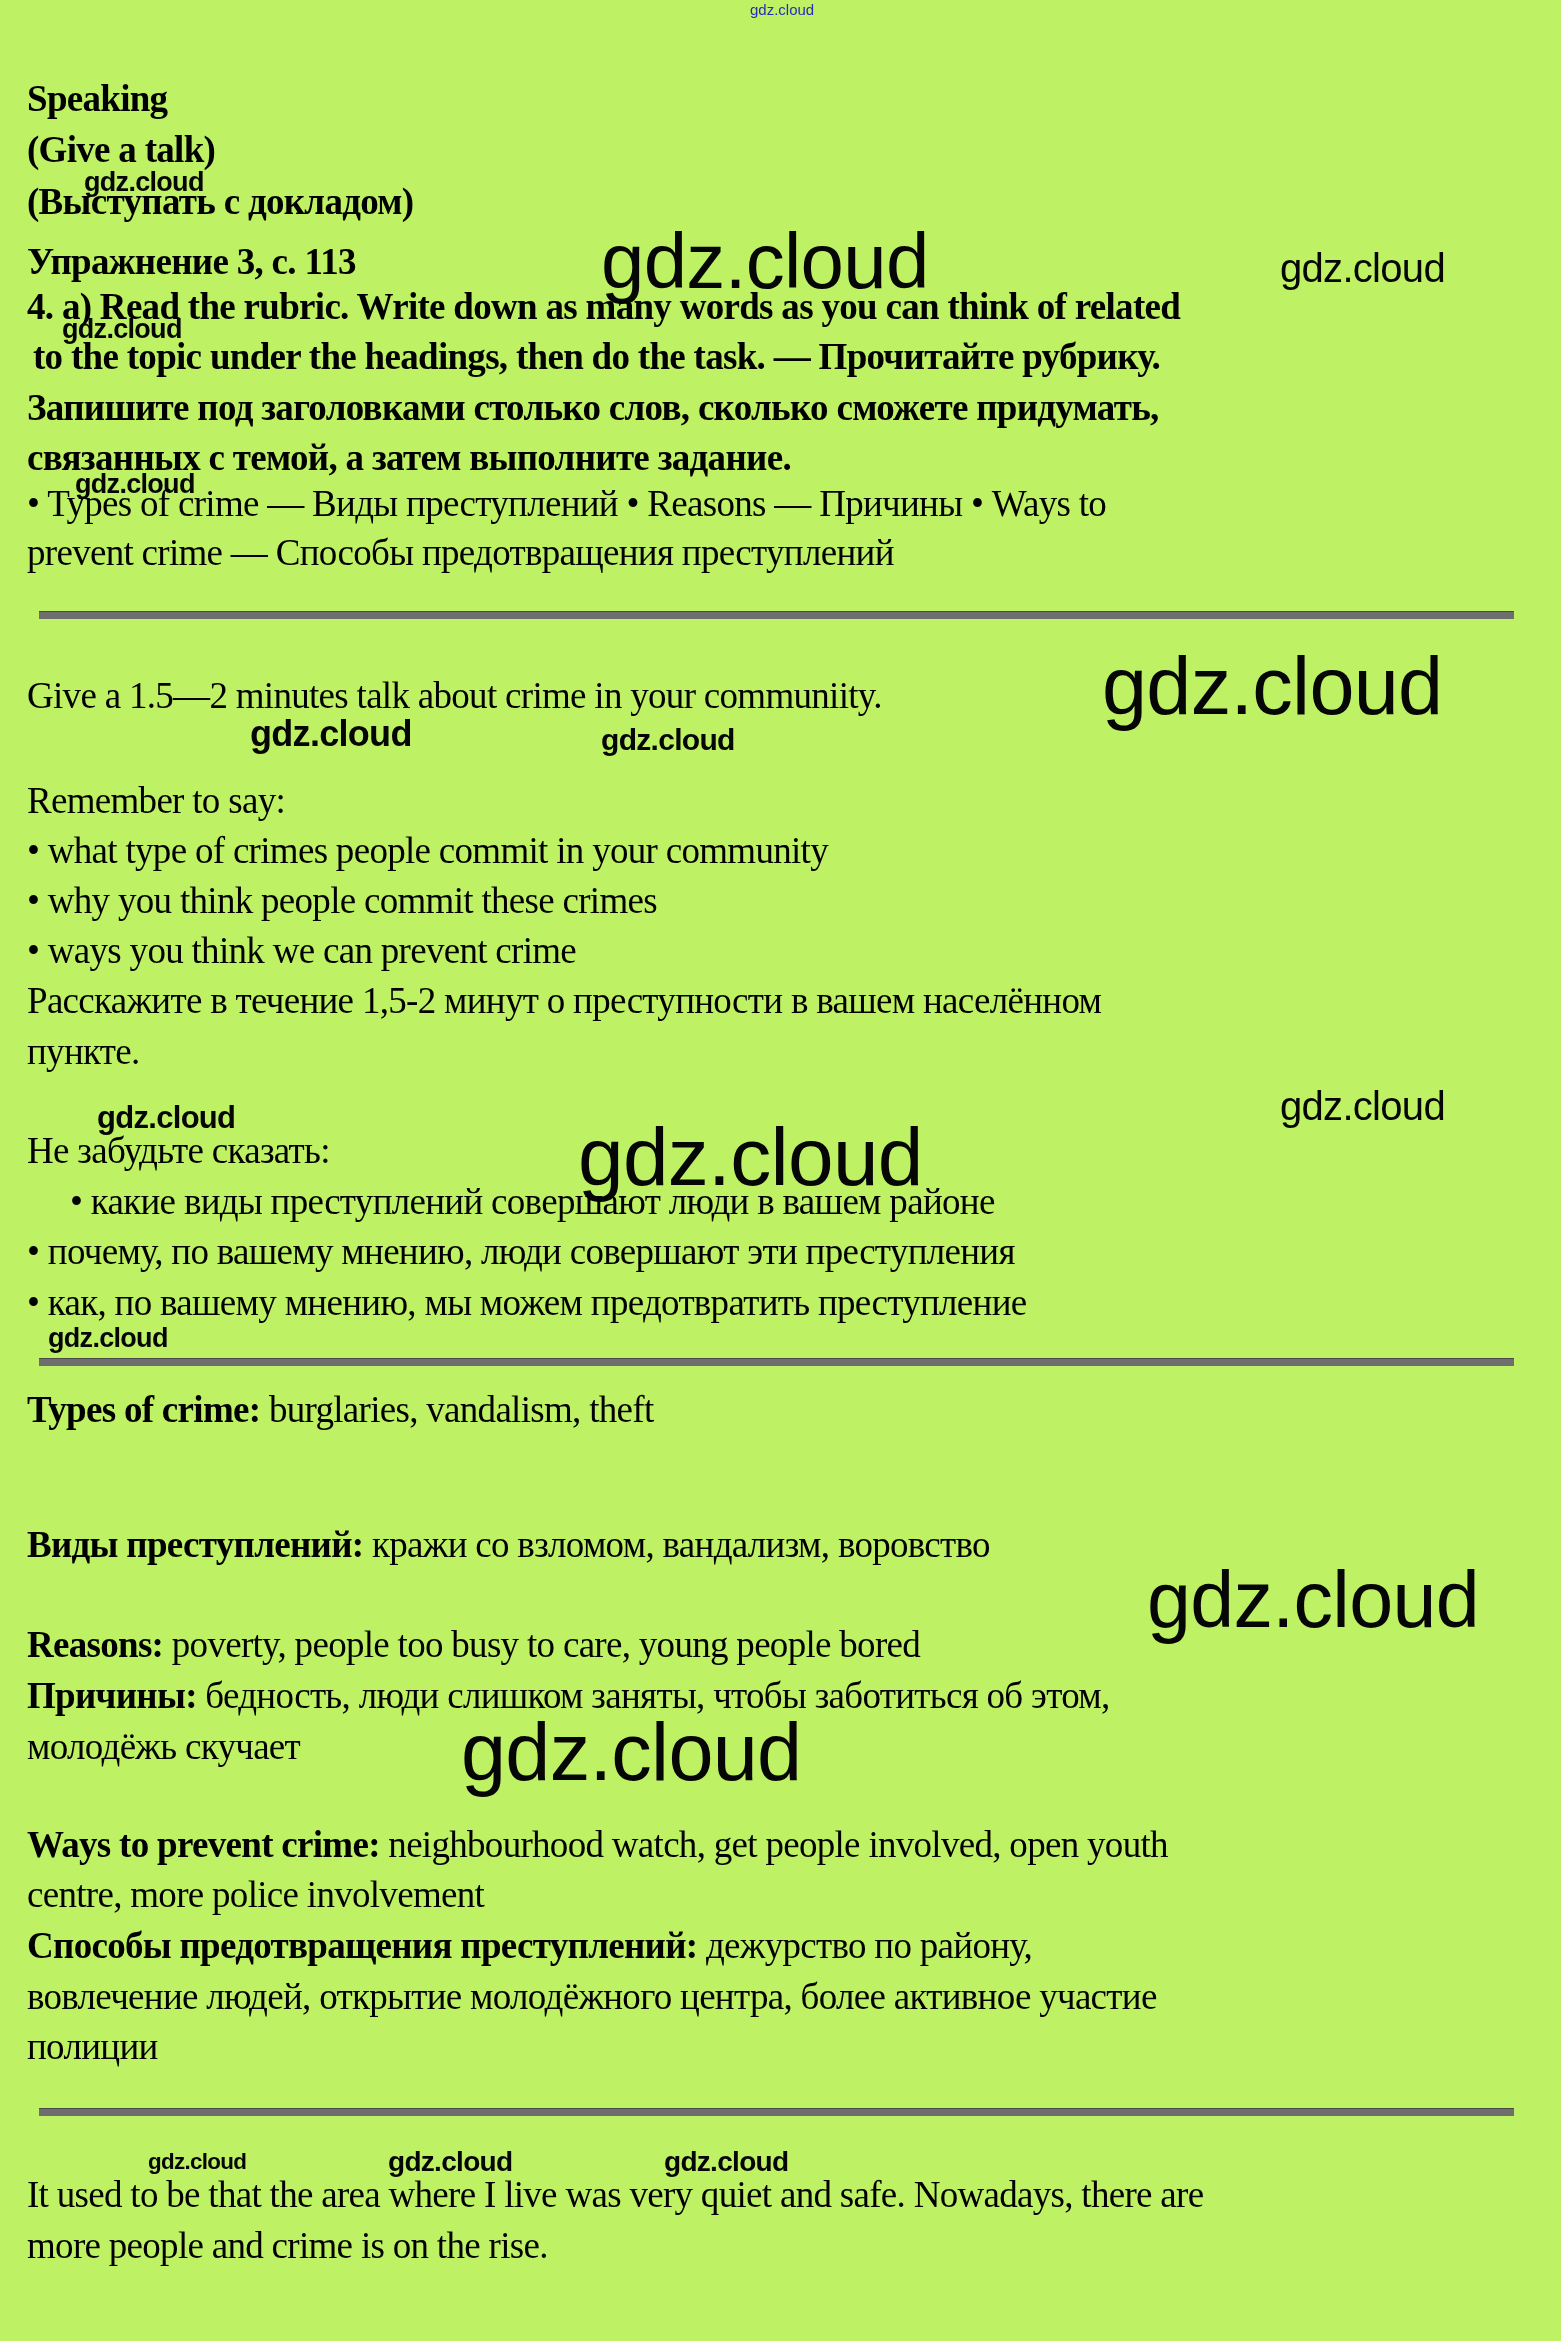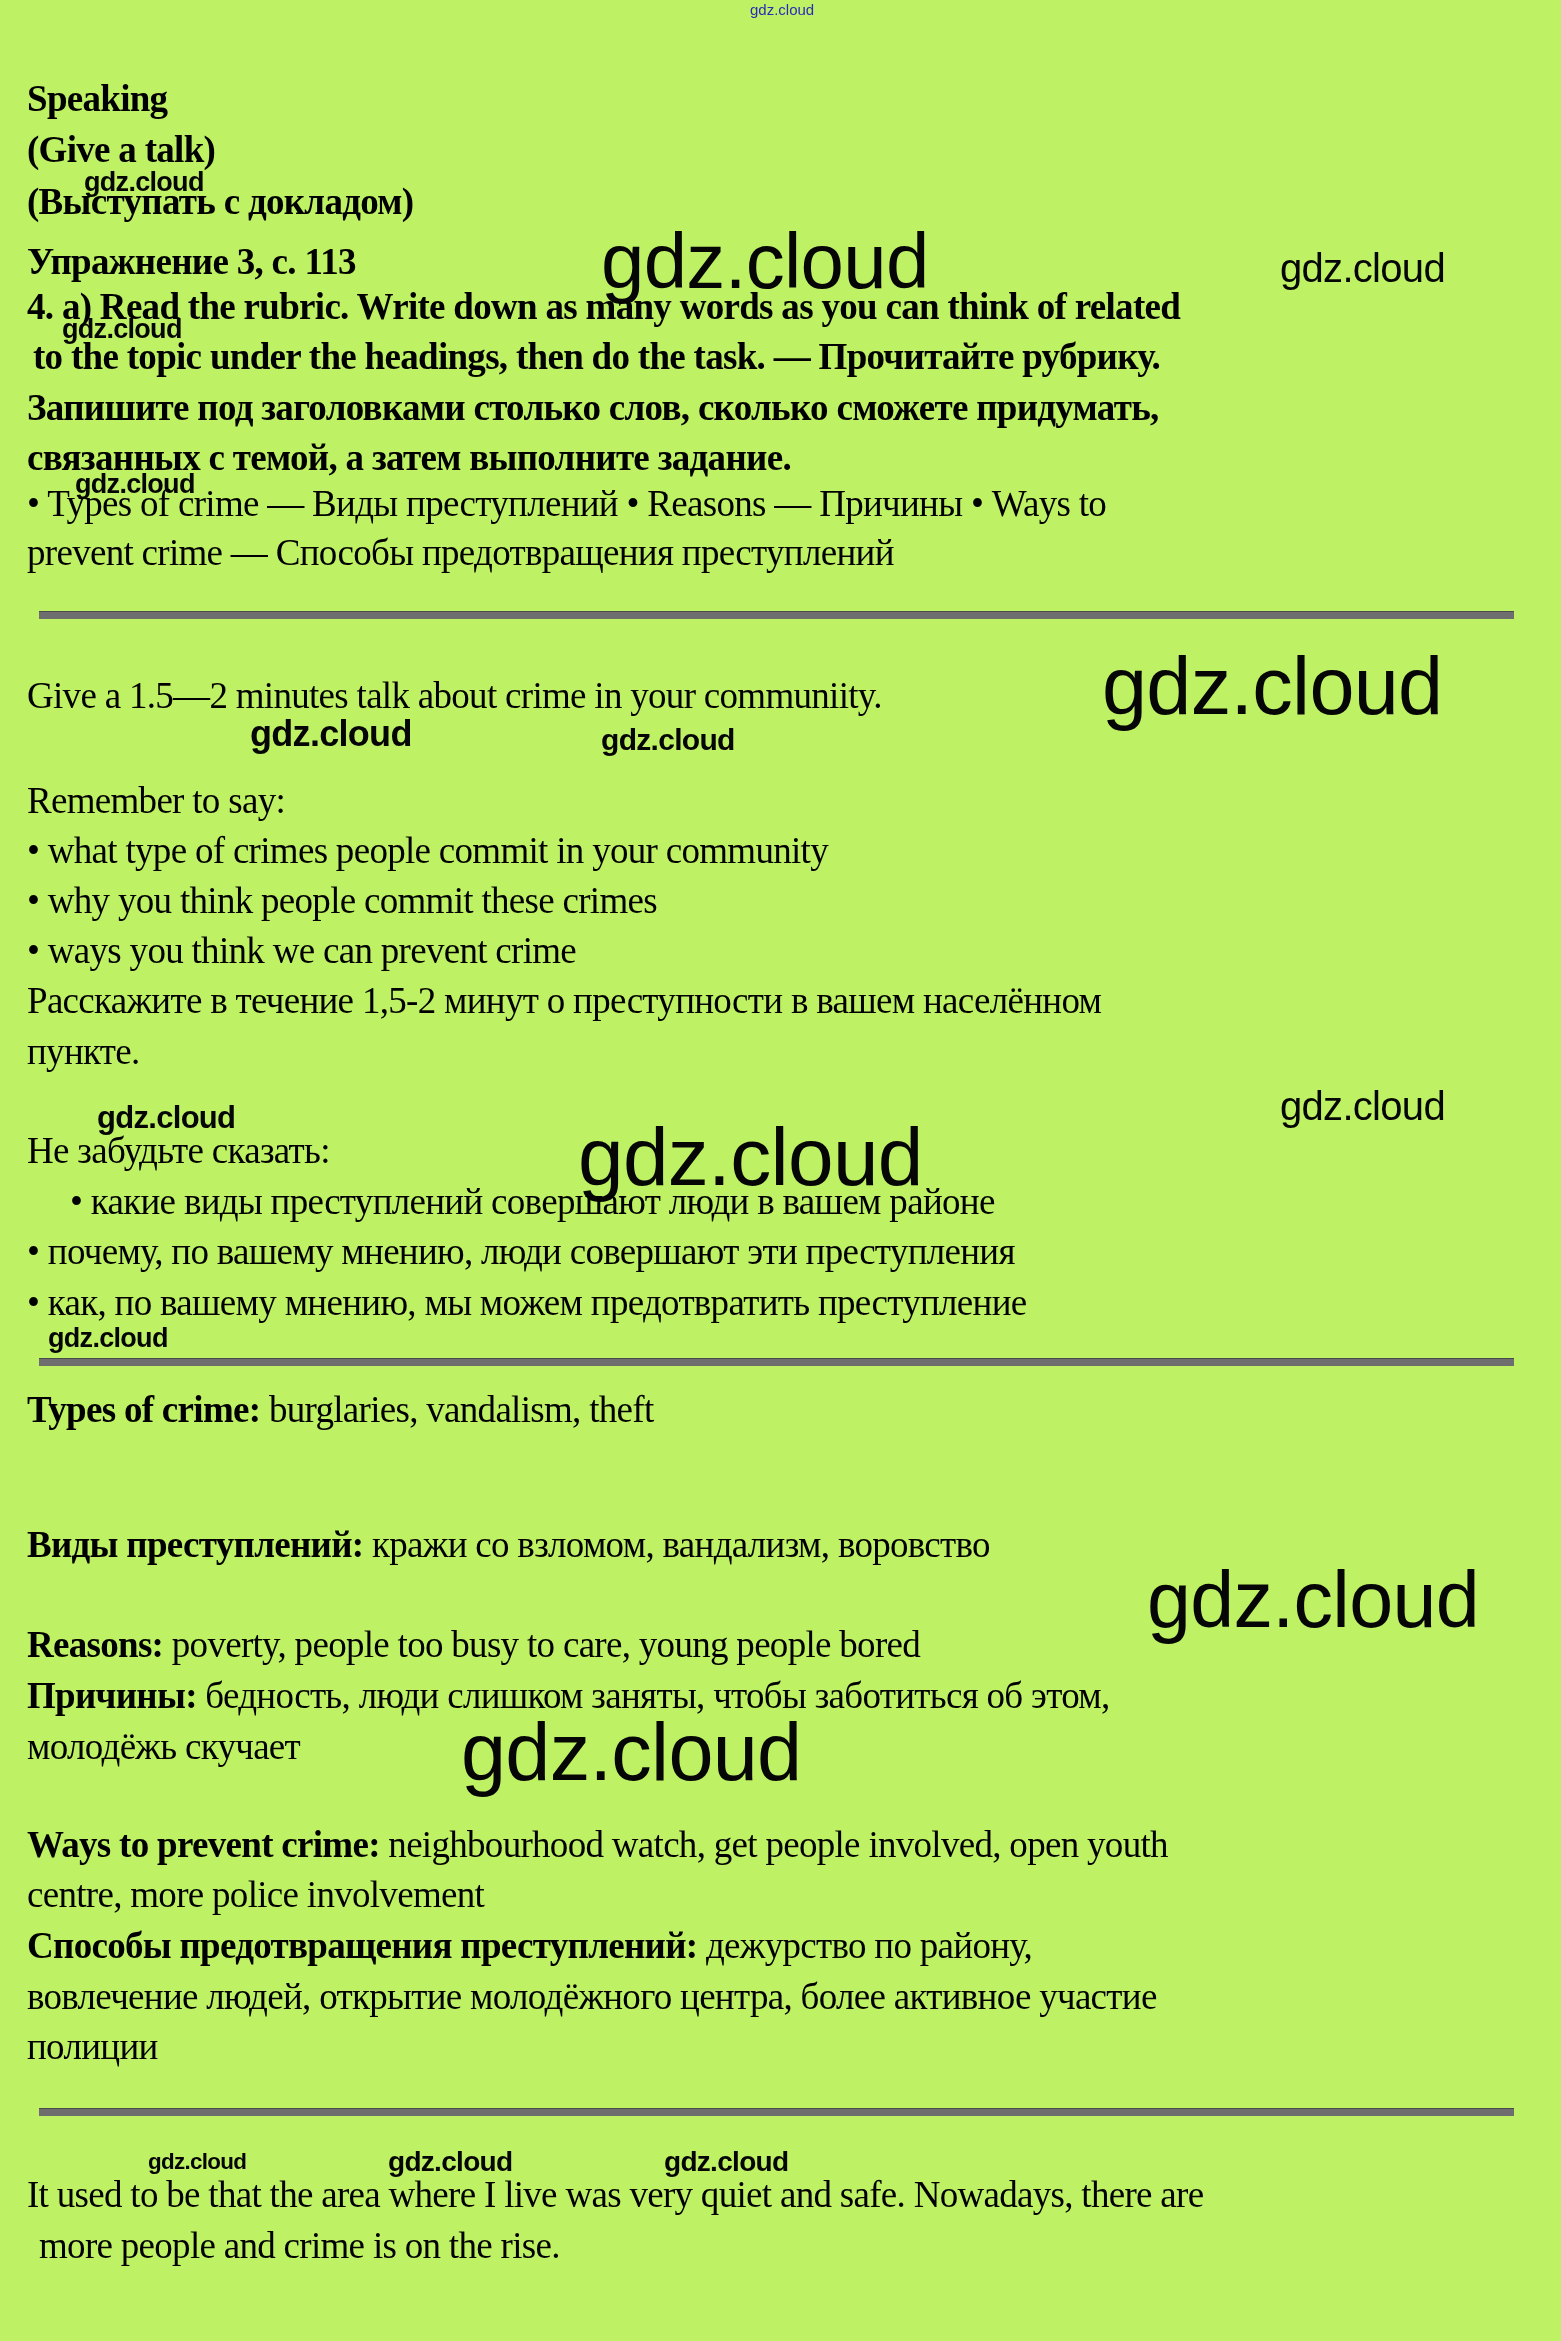--- a/index.html
+++ b/index.html
@@ -93,16 +93,16 @@
   <div class="t" style="left:27px;top:1976px;">
     <span>вовлечение людей, открытие молодёжного центра, более активное участие</span>
   </div>
   <div class="t" style="left:27px;top:2026px;">
     <span>полиции</span>
   </div>
 
   <div class="rule" style="top:2108px;"></div>
 
   <div class="t" style="left:27px;top:2174px;">It used to be that the area where I live was very quiet and safe. Nowadays, there are</div>
-  <div class="t" style="left:27px;top:2225px;margin-left:12px;">more people and crime is on the rise.</div>
+  <div class="t" style="left:27px;top:2225px;">more people and crime is on the rise.</div>
 
 </div>
 
 
 </body></html>

